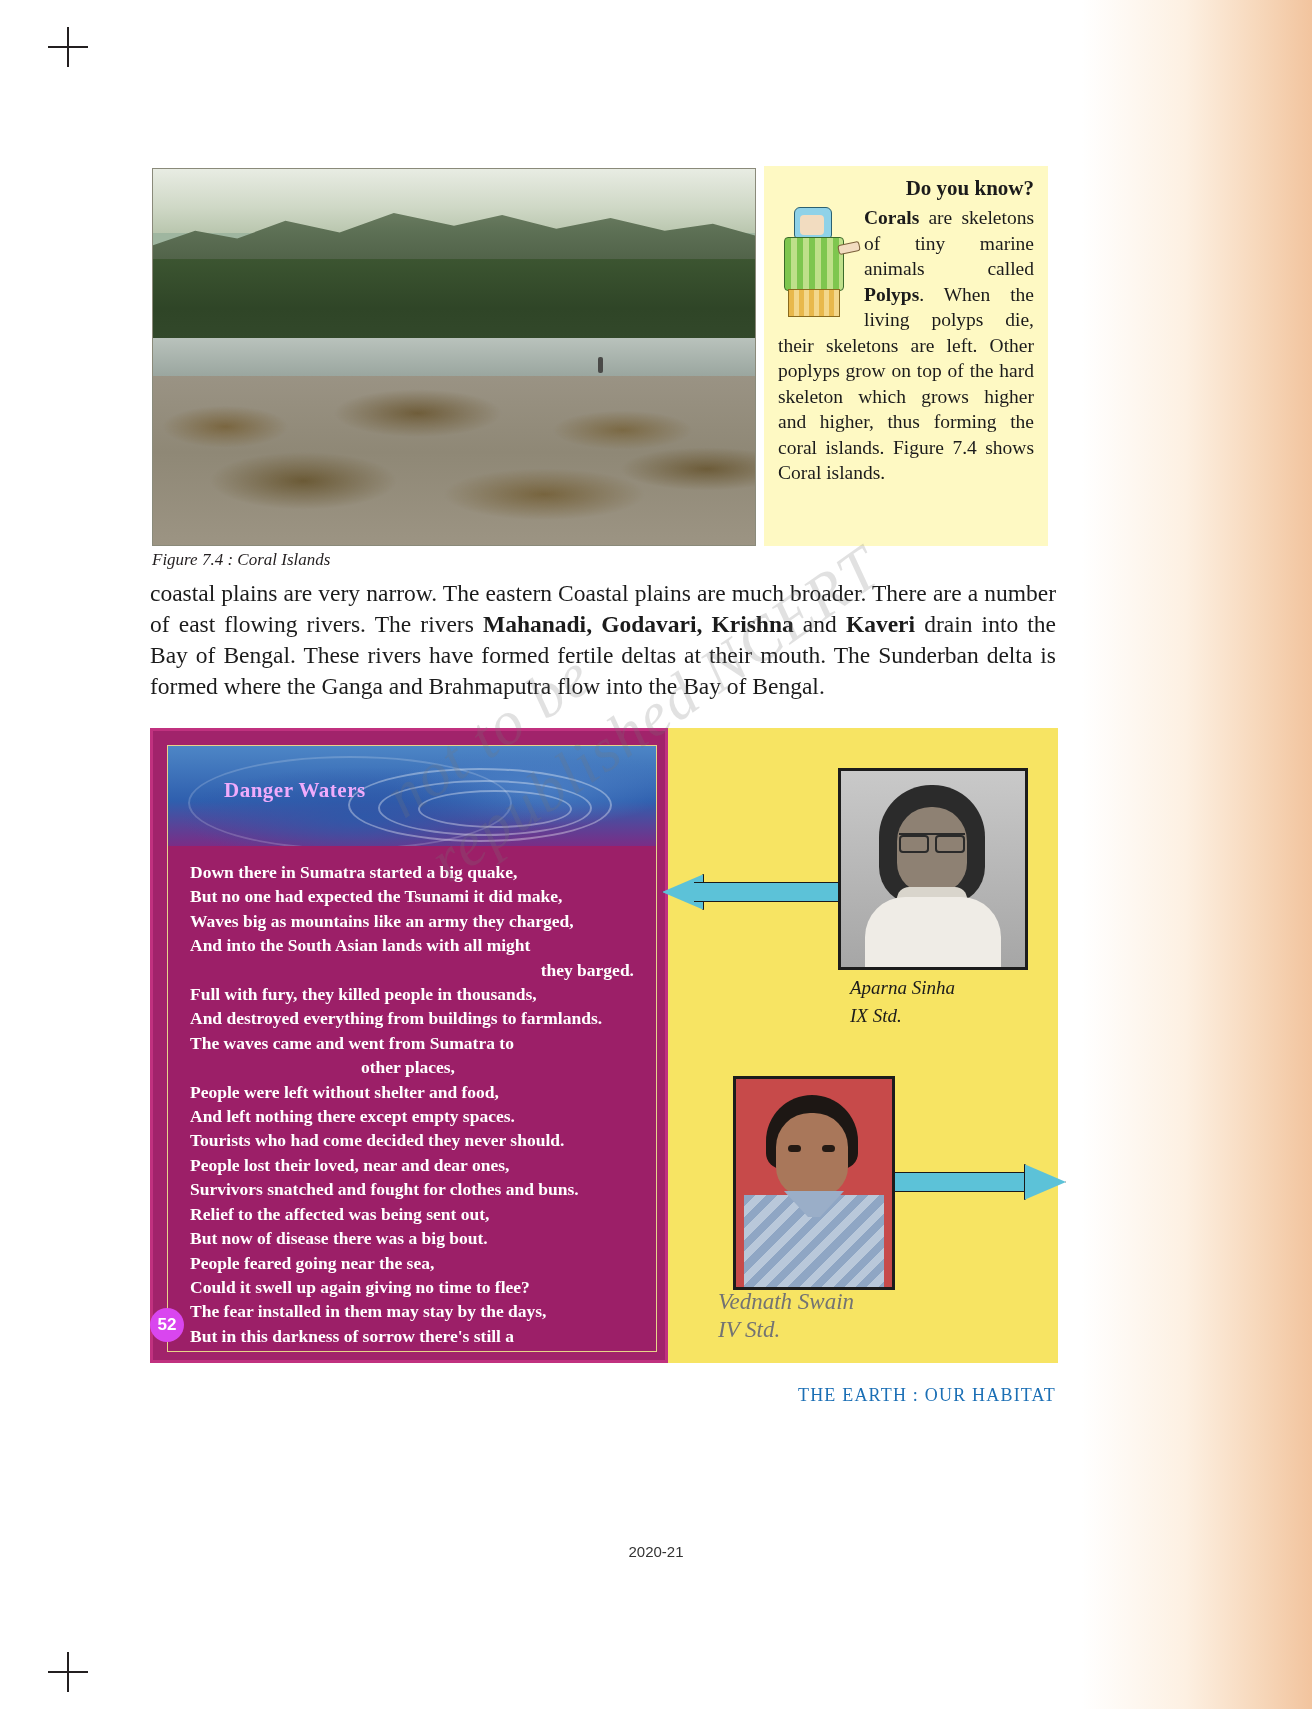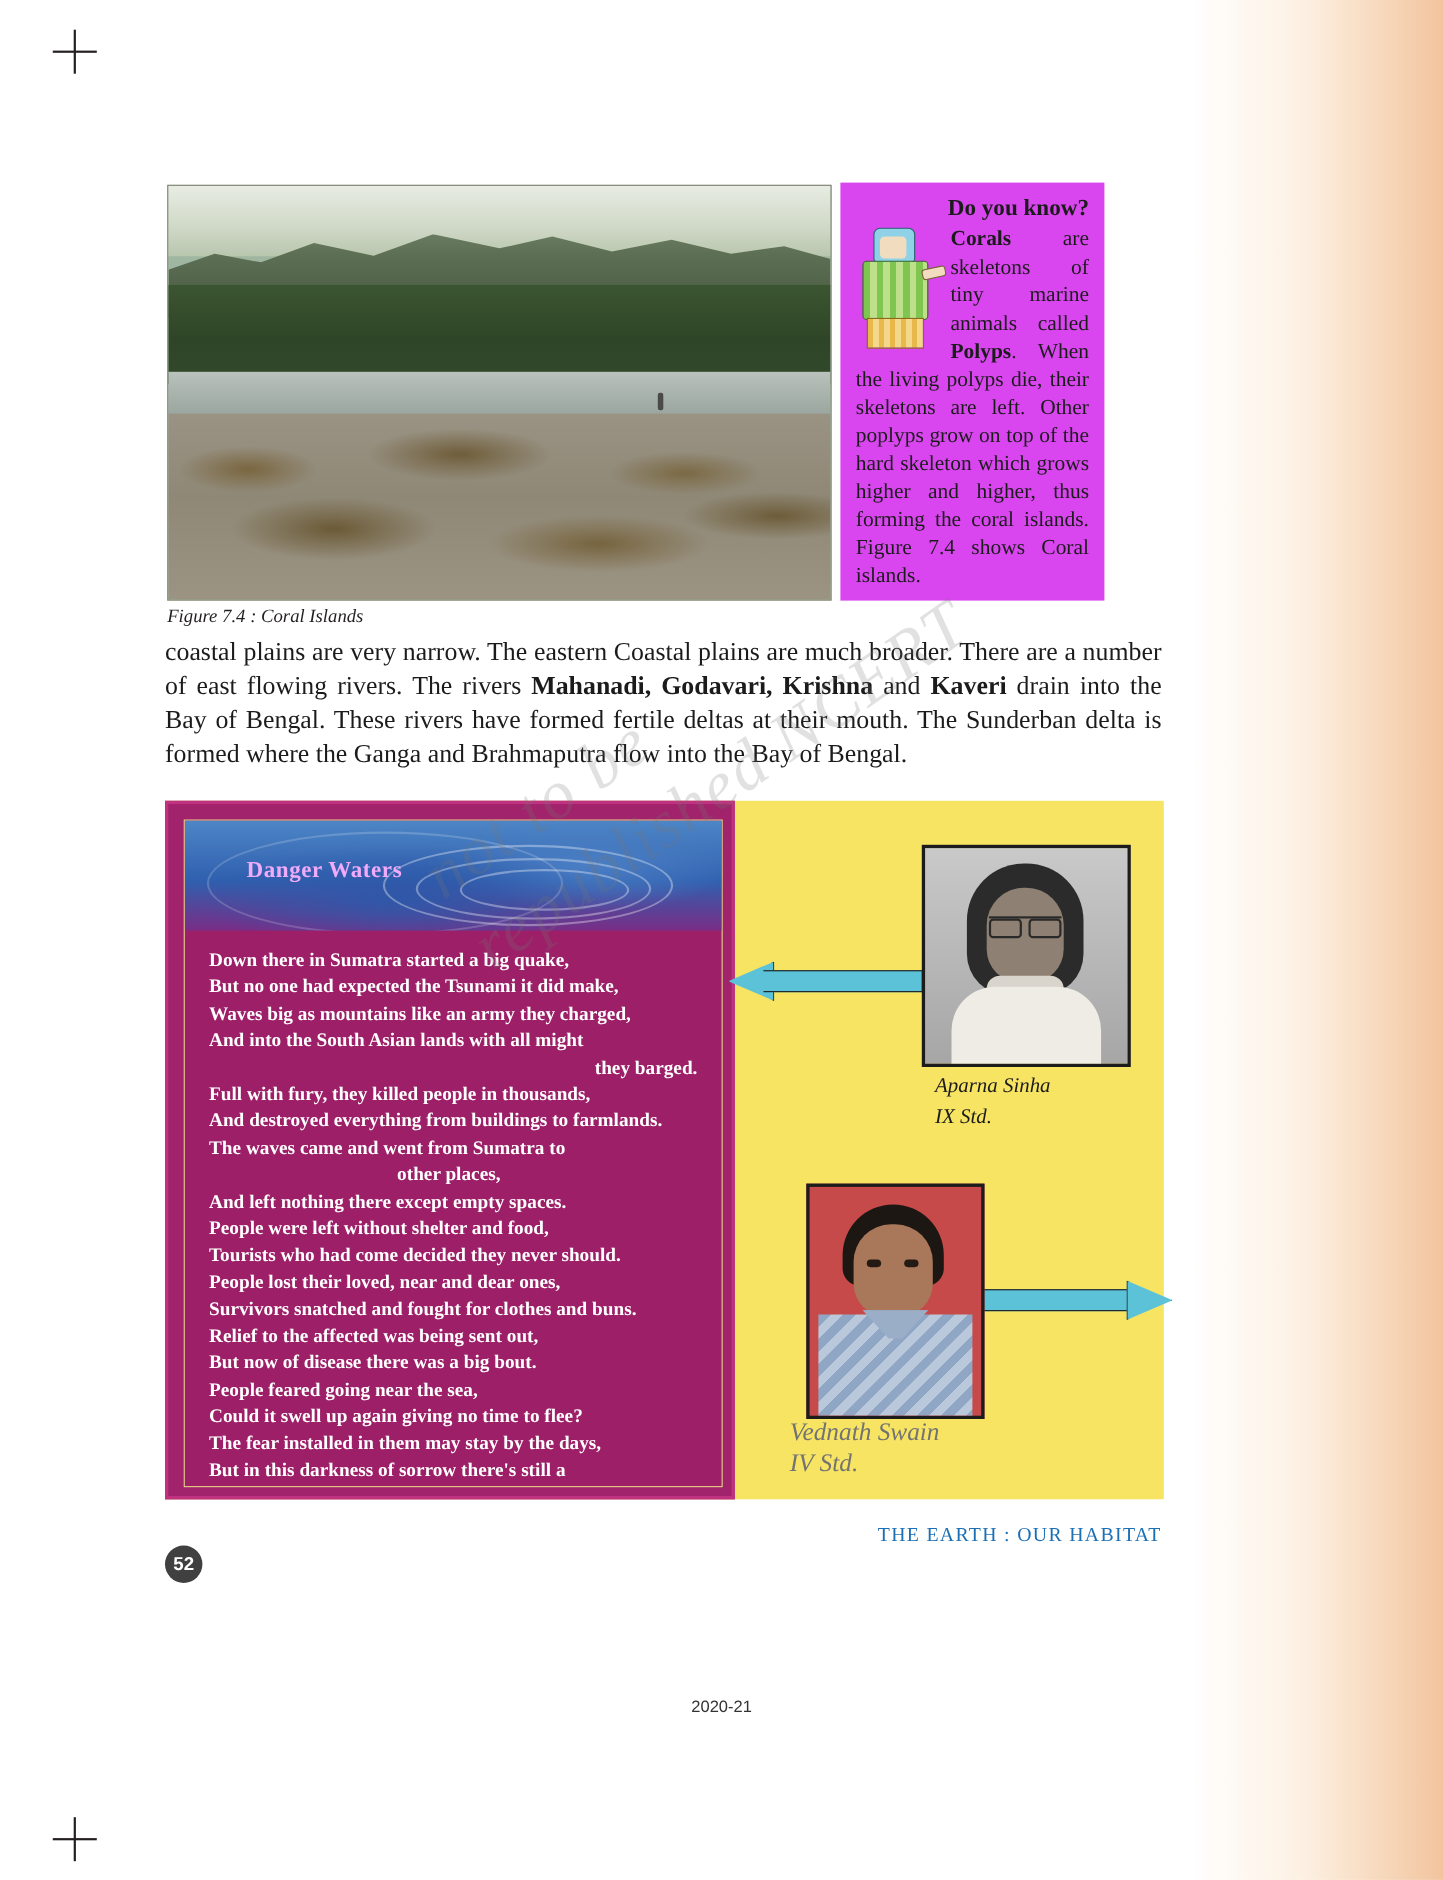--- a/index.html
+++ b/index.html
@@ -128,23 +128,23 @@
     font-style: italic;
     font-family: "Liberation Serif", serif;
     color: #231f20;
   }
 
   
   .dyk-box {
     position: absolute;
     left: 764px;
     top: 166px;
-    width: 240px;
+    width: 284px;
     height: 380px;
-    background: #d946ef;
+    background: #fef9c3;
     padding: 10px 14px 10px 14px;
     box-sizing: border-box;
   }
   .dyk-title {
     text-align: right;
     font-weight: bold;
     font-size: 21px;
     font-family: "Liberation Serif", serif;
     color: #1b1b1b;
     margin-bottom: 4px;
@@ -409,25 +409,25 @@
     font-style: italic;
     font-size: 23px;
     line-height: 28px;
     color: #737373;
   }
 
   
   .page-number {
     position: absolute;
     left: 150px;
-    top: 1405px;
+    top: 1308px;
     width: 34px;
     height: 34px;
     border-radius: 50%;
-    background: #404040;
+    background: #d946ef;
     color: #ffffff;
     font-family: "Liberation Sans", sans-serif;
     font-weight: bold;
     font-size: 17px;
     display: flex;
     align-items: center;
     justify-content: center;
   }
   .footer-title {
     position: absolute;
@@ -503,22 +503,22 @@
       <div class="poem-body">
         <div class="poem-line">Down there in Sumatra started a big quake,</div>
         <div class="poem-line">But no one had expected the Tsunami it did make,</div>
         <div class="poem-line">Waves big as mountains like an army they charged,</div>
         <div class="poem-line">And into the South Asian lands with all might</div>
         <div class="poem-line indent3">they barged.</div>
         <div class="poem-line">Full with fury, they killed people in thousands,</div>
         <div class="poem-line">And destroyed everything from buildings to farmlands.</div>
         <div class="poem-line">The waves came and went from Sumatra to</div>
         <div class="poem-line indent">other places,</div>
+        <div class="poem-line">People were left without shelter and food,</div>
         <div class="poem-line">And left nothing there except empty spaces.</div>
-        <div class="poem-line">People were left without shelter and food,</div>
         <div class="poem-line">Tourists who had come decided they never should.</div>
         <div class="poem-line">People lost their loved, near and dear ones,</div>
         <div class="poem-line">Survivors snatched and fought for clothes and buns.</div>
         <div class="poem-line">Relief to the affected was being sent out,</div>
         <div class="poem-line">But now of disease there was a big bout.</div>
         <div class="poem-line">People feared going near the sea,</div>
         <div class="poem-line">Could it swell up again giving no time to flee?</div>
         <div class="poem-line">The fear installed in them may stay by the days,</div>
         <div class="poem-line">But in this darkness of sorrow there's still a</div>
         <div class="poem-line indent2">happy ray!</div>

